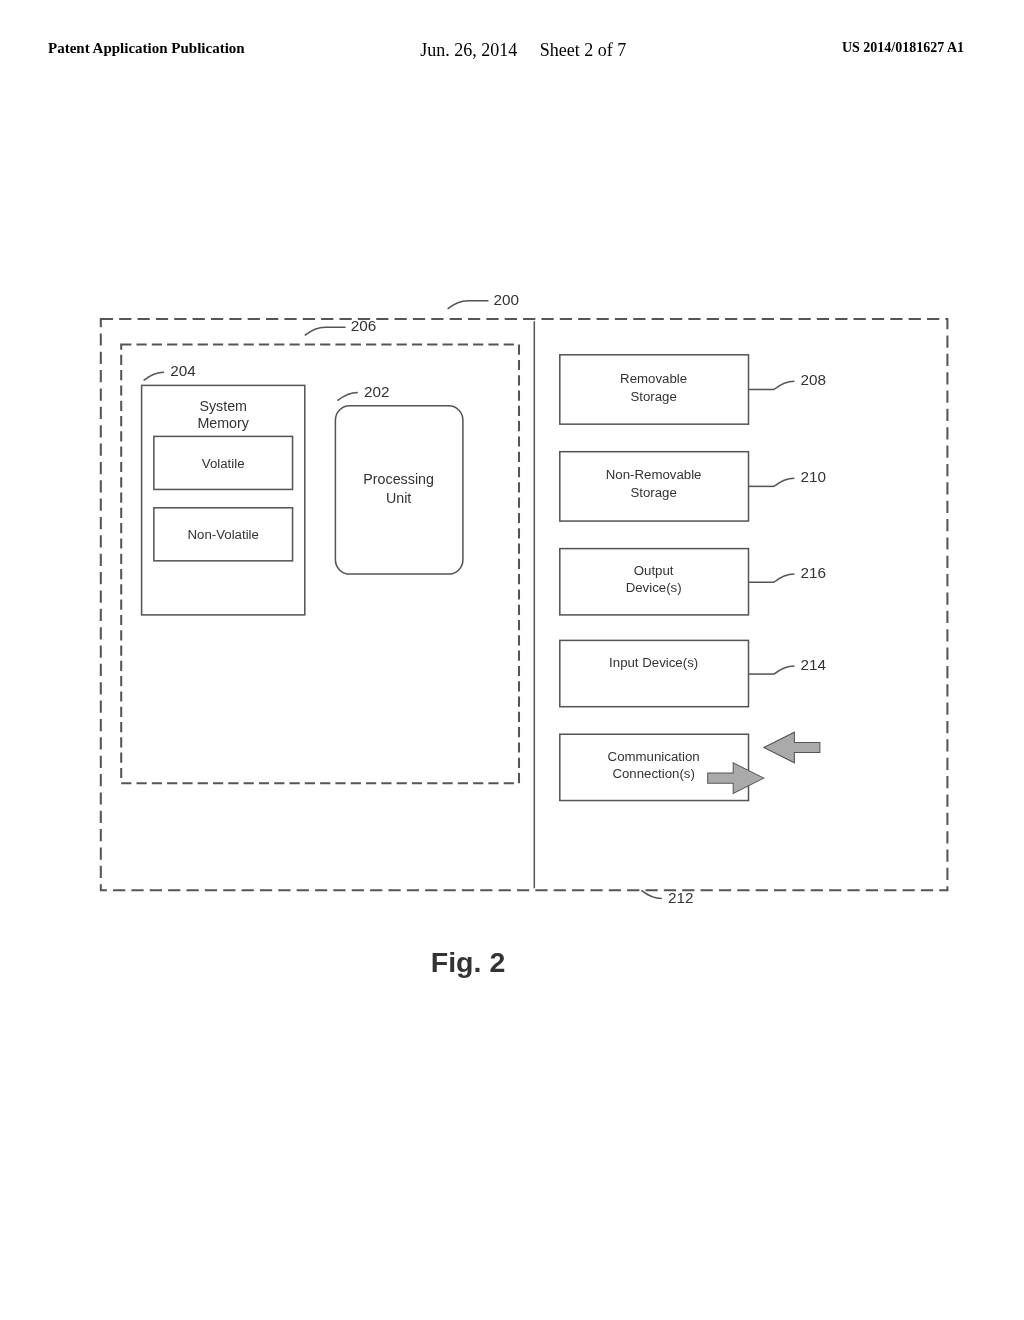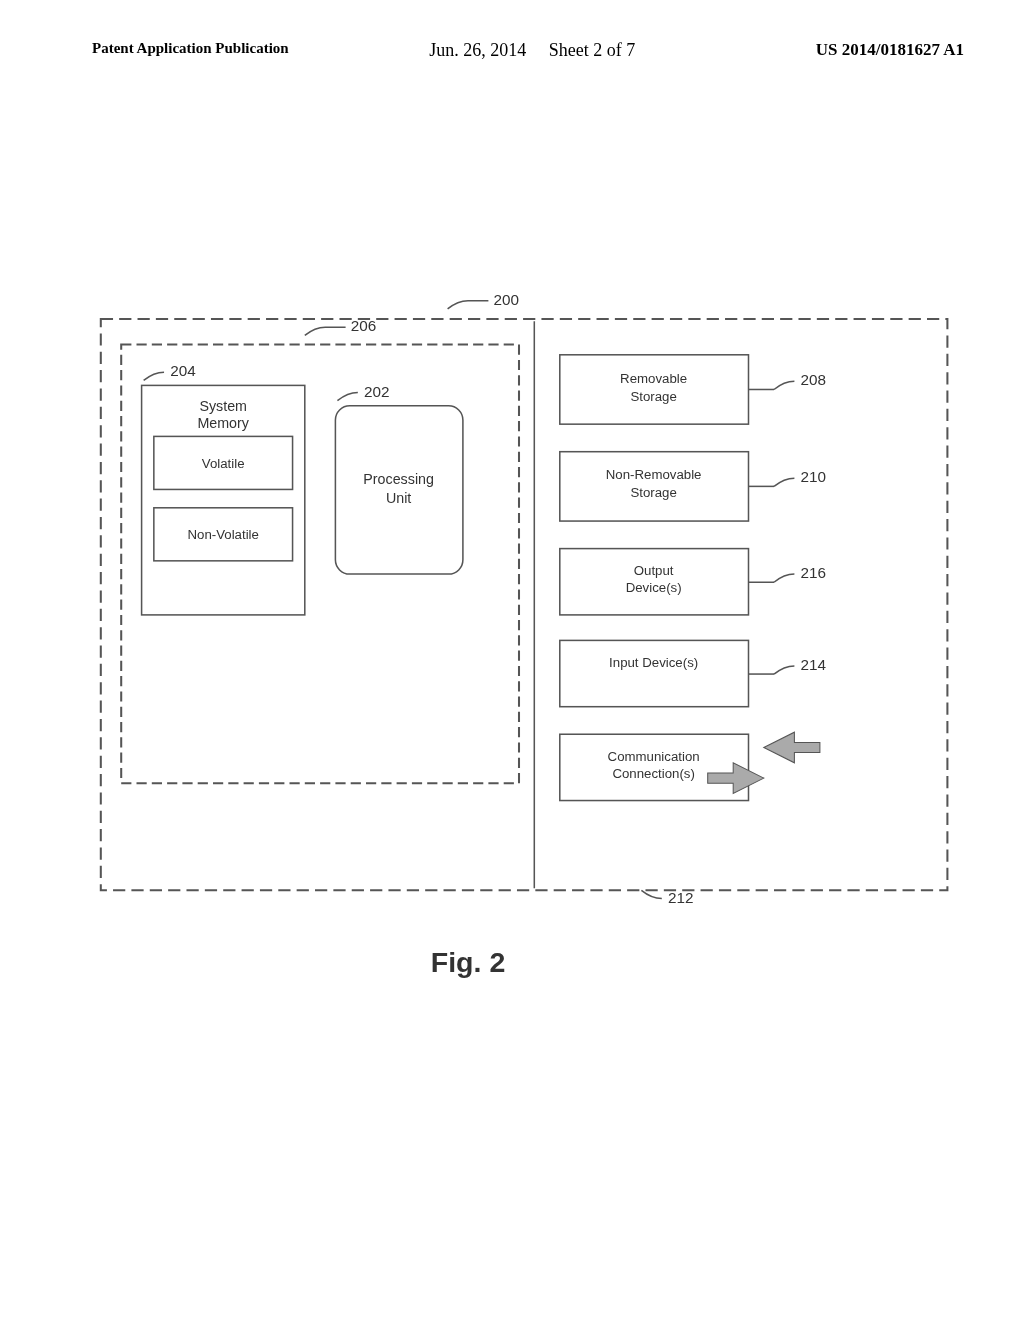--- a/index.html
+++ b/index.html
@@ -10,26 +10,26 @@
       font-family: 'Times New Roman', Times, serif;
       position: relative;
       overflow: hidden;
     }
 
     
     .header {
       display: flex;
       justify-content: space-between;
       align-items: flex-start;
-      padding: 40px 60px 0 92px;
+      padding: 40px 60px 0 48px;
       font-size: 15px;
     }
     .header-left { font-weight: bold; }
     .header-center { text-align: center; font-size: 18px; }
-    .header-right { font-weight: bold; font-size: 17px; margin-left: 40px; }
+    .header-right { font-weight: bold; font-size: 14px; margin-left: 40px; }
 
     
     .diagram-area {
       position: absolute;
       top: 220px;
       left: 60px;
       right: 46px;
       height: 800px;
     }
 

